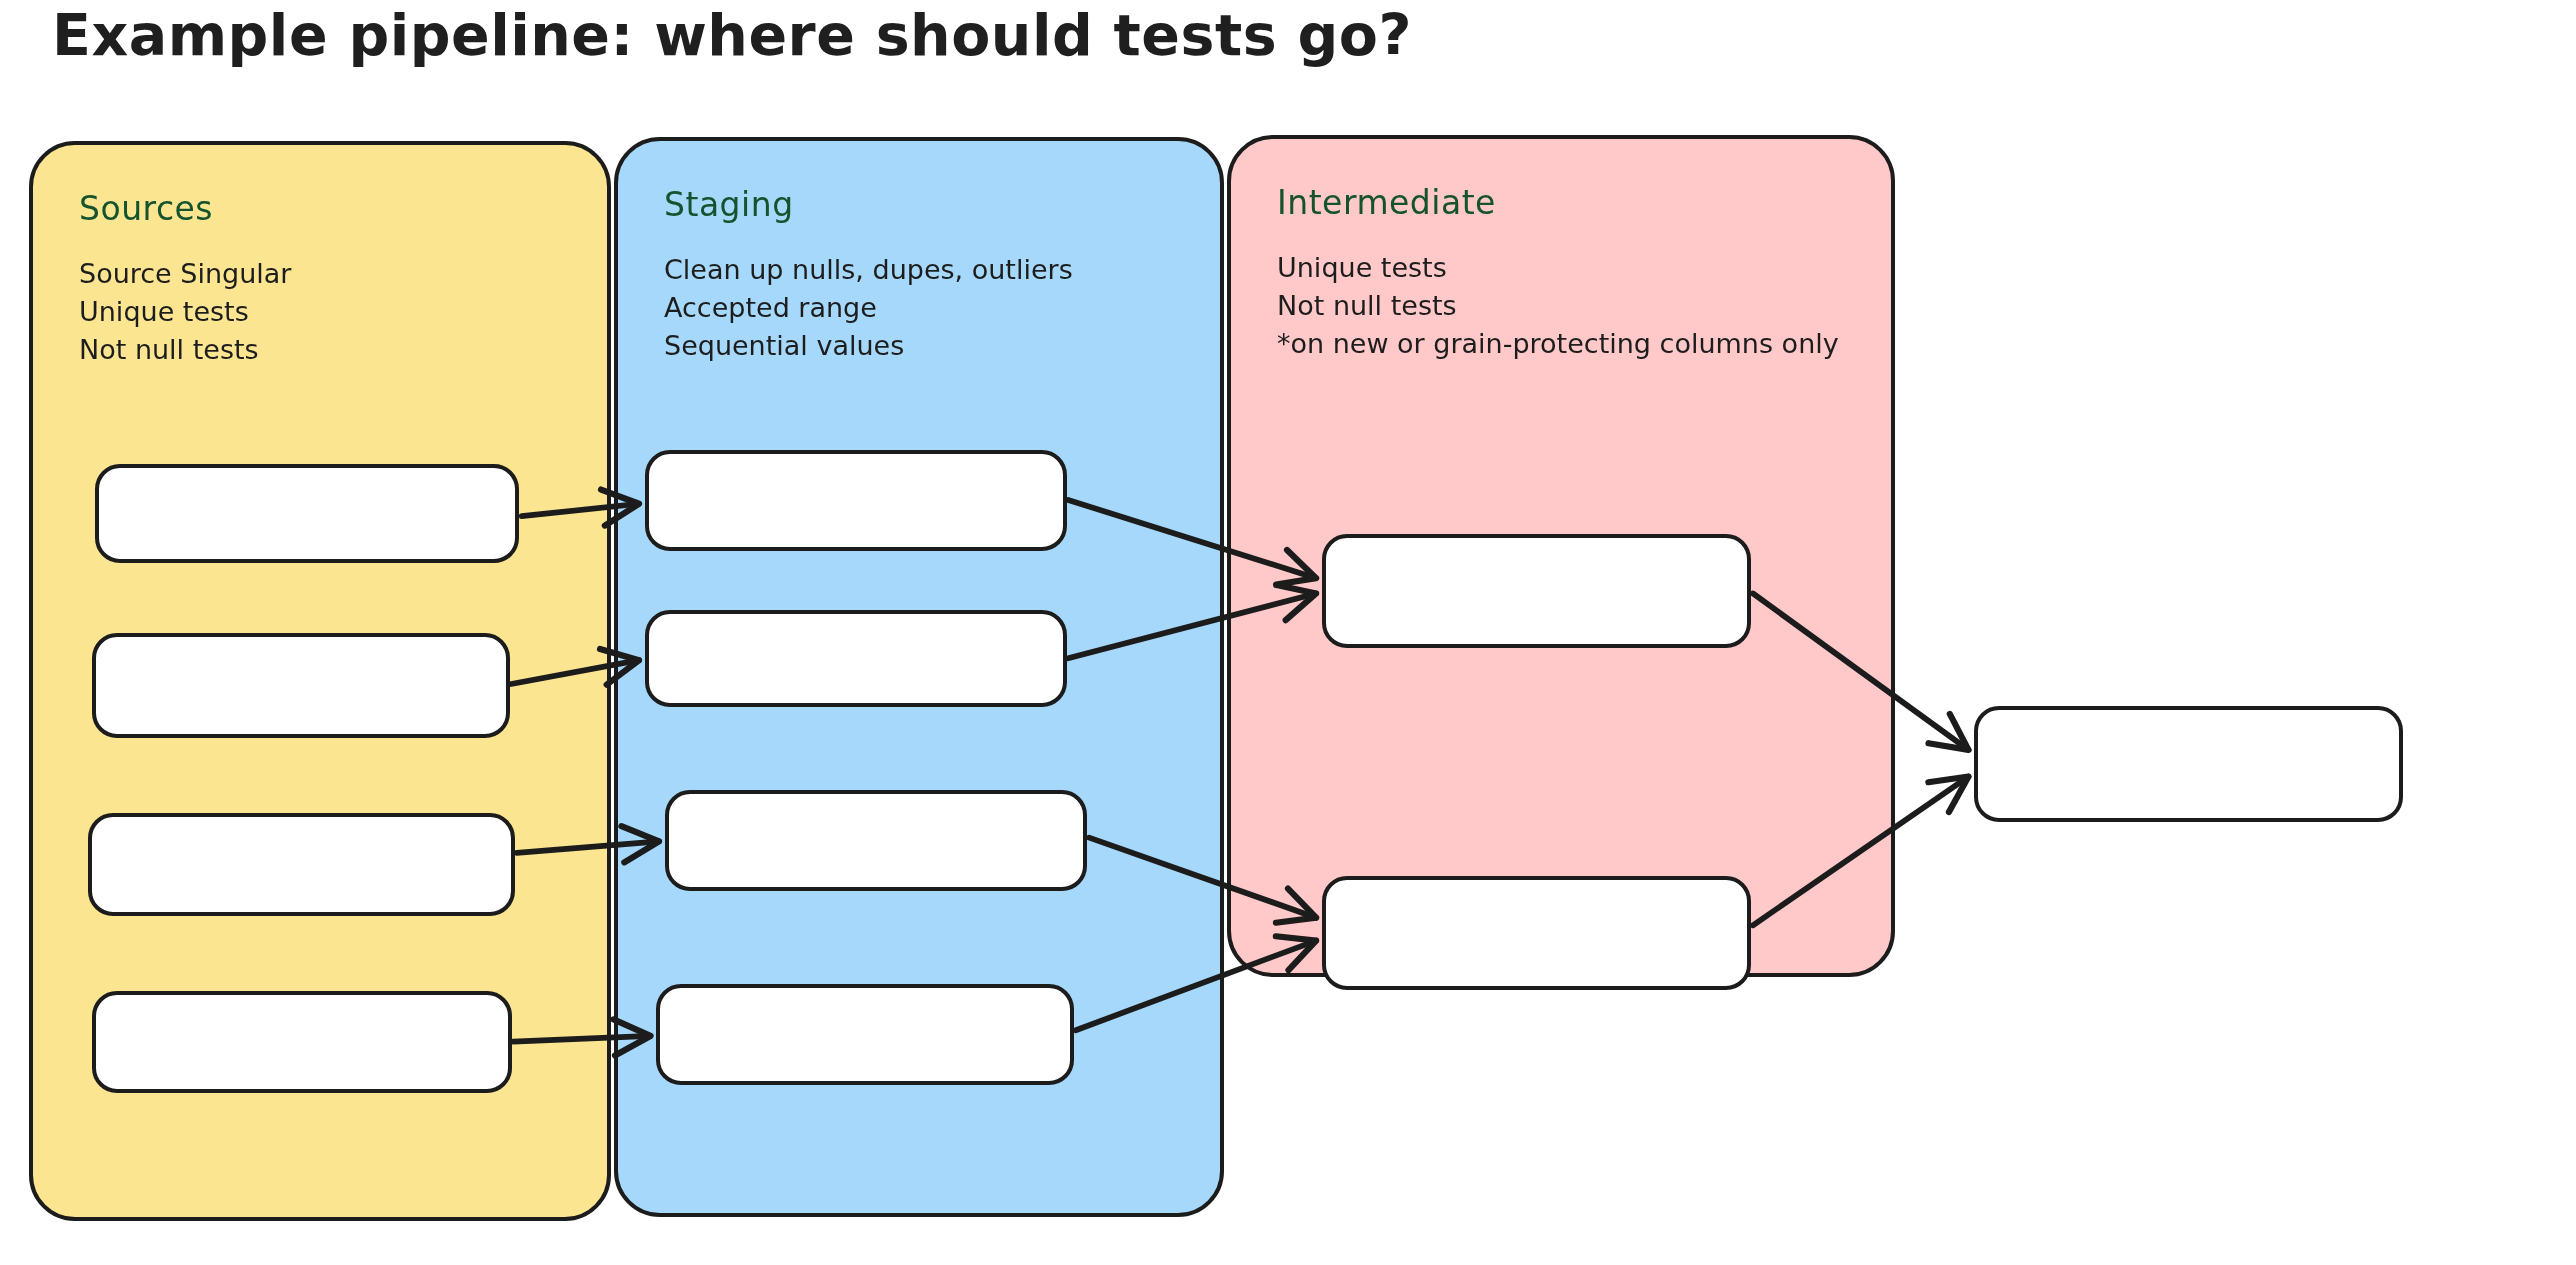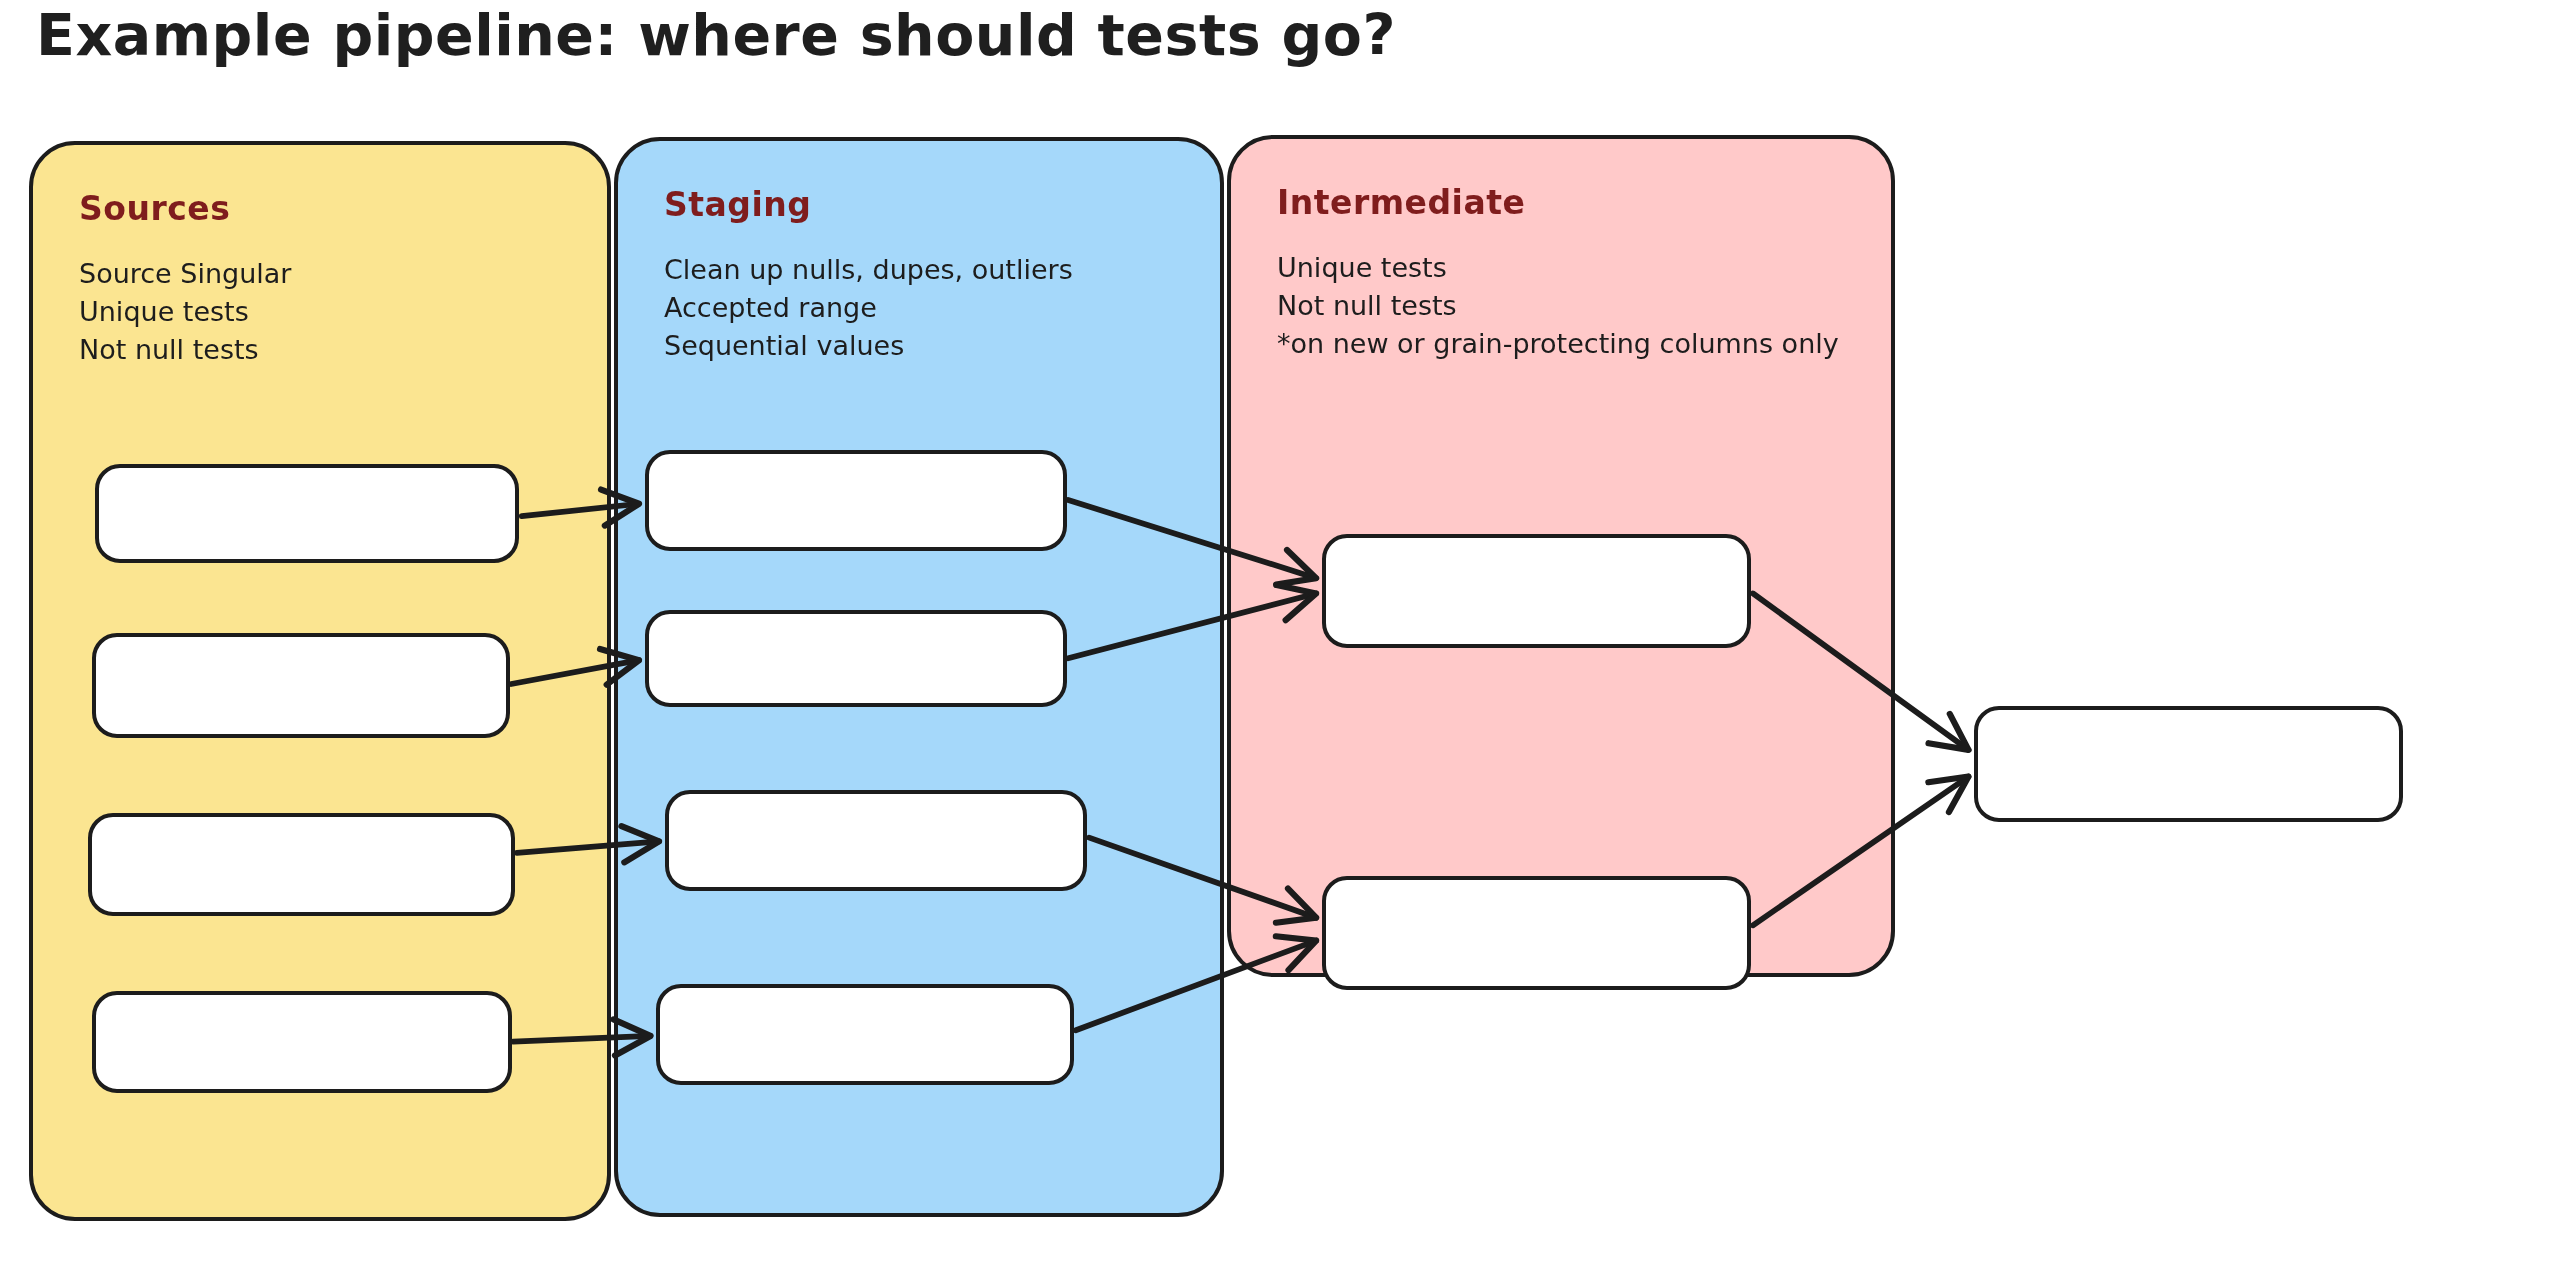--- a/index.html
+++ b/index.html
@@ -10,21 +10,21 @@
   }
   .canvas {
     position: relative;
     width: 2576px;
     height: 1266px;
     background: #ffffff;
     overflow: hidden;
   }
   .title {
     position: absolute;
-    left: 36px;
+    left: 52px;
     top: 1.9px;
     margin: 0;
     font-size: 57px;
     font-weight: 700;
     letter-spacing: 0.5px;
     color: #1f1f1f;
     white-space: nowrap;
   }
   .col {
     position: absolute;
@@ -33,22 +33,22 @@
     border-radius: 46px;
     padding: 44px 44px 0 46px;
   }
   #col-sources      { left: 29px;   top: 141px; width: 582px; height: 1080px; }
   #col-staging      { left: 614px;  top: 137px; width: 610px; height: 1080px; }
   #col-intermediate { left: 1227px; top: 135px; width: 668px; height: 842px; }
   #col-marts        { left: 1900px; top: 128px; width: 647px; height: 1076px; }
   .col h2 {
     margin: 0 0 27px 0;
     font-size: 33px;
-    font-weight: 700;
-    color: #7f1d1d;
+    font-weight: 400;
+    color: #14532d;
     letter-spacing: 0.5px;
   }
   .note {
     font-size: 27px;
     font-weight: 400;
     line-height: 38px;
     color: #1d1d1d;
     white-space: nowrap;
   }
   .node {

